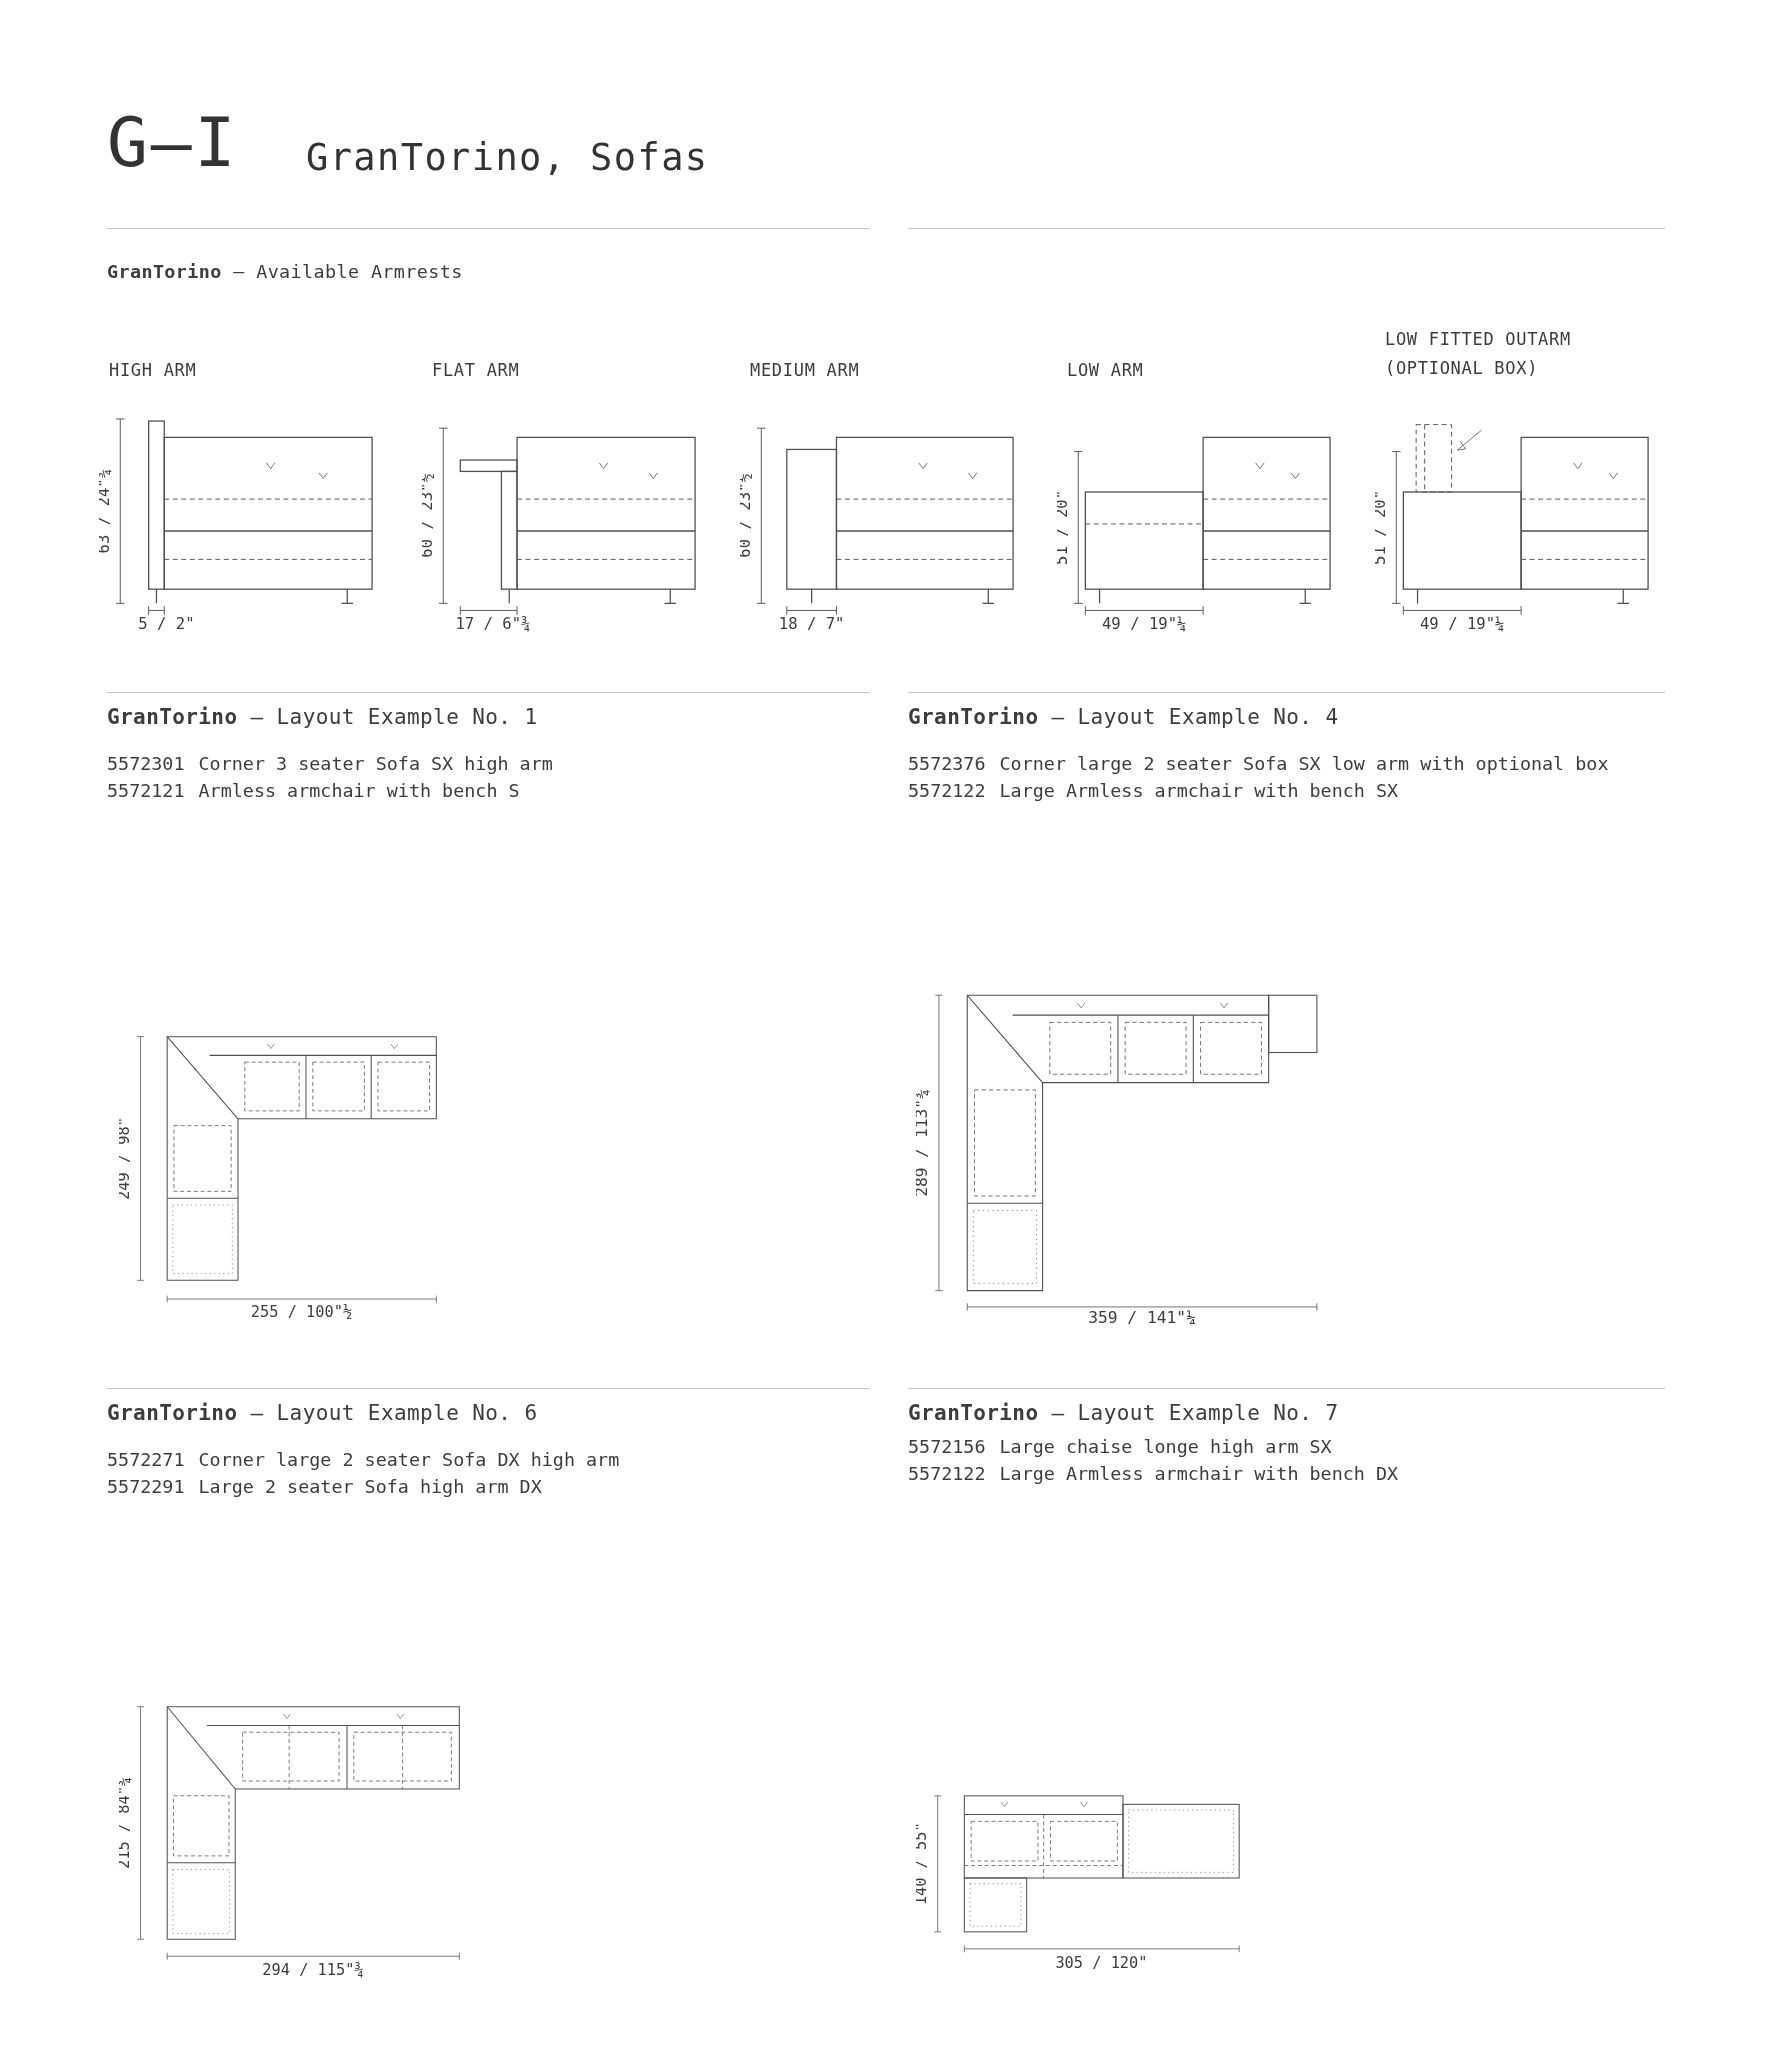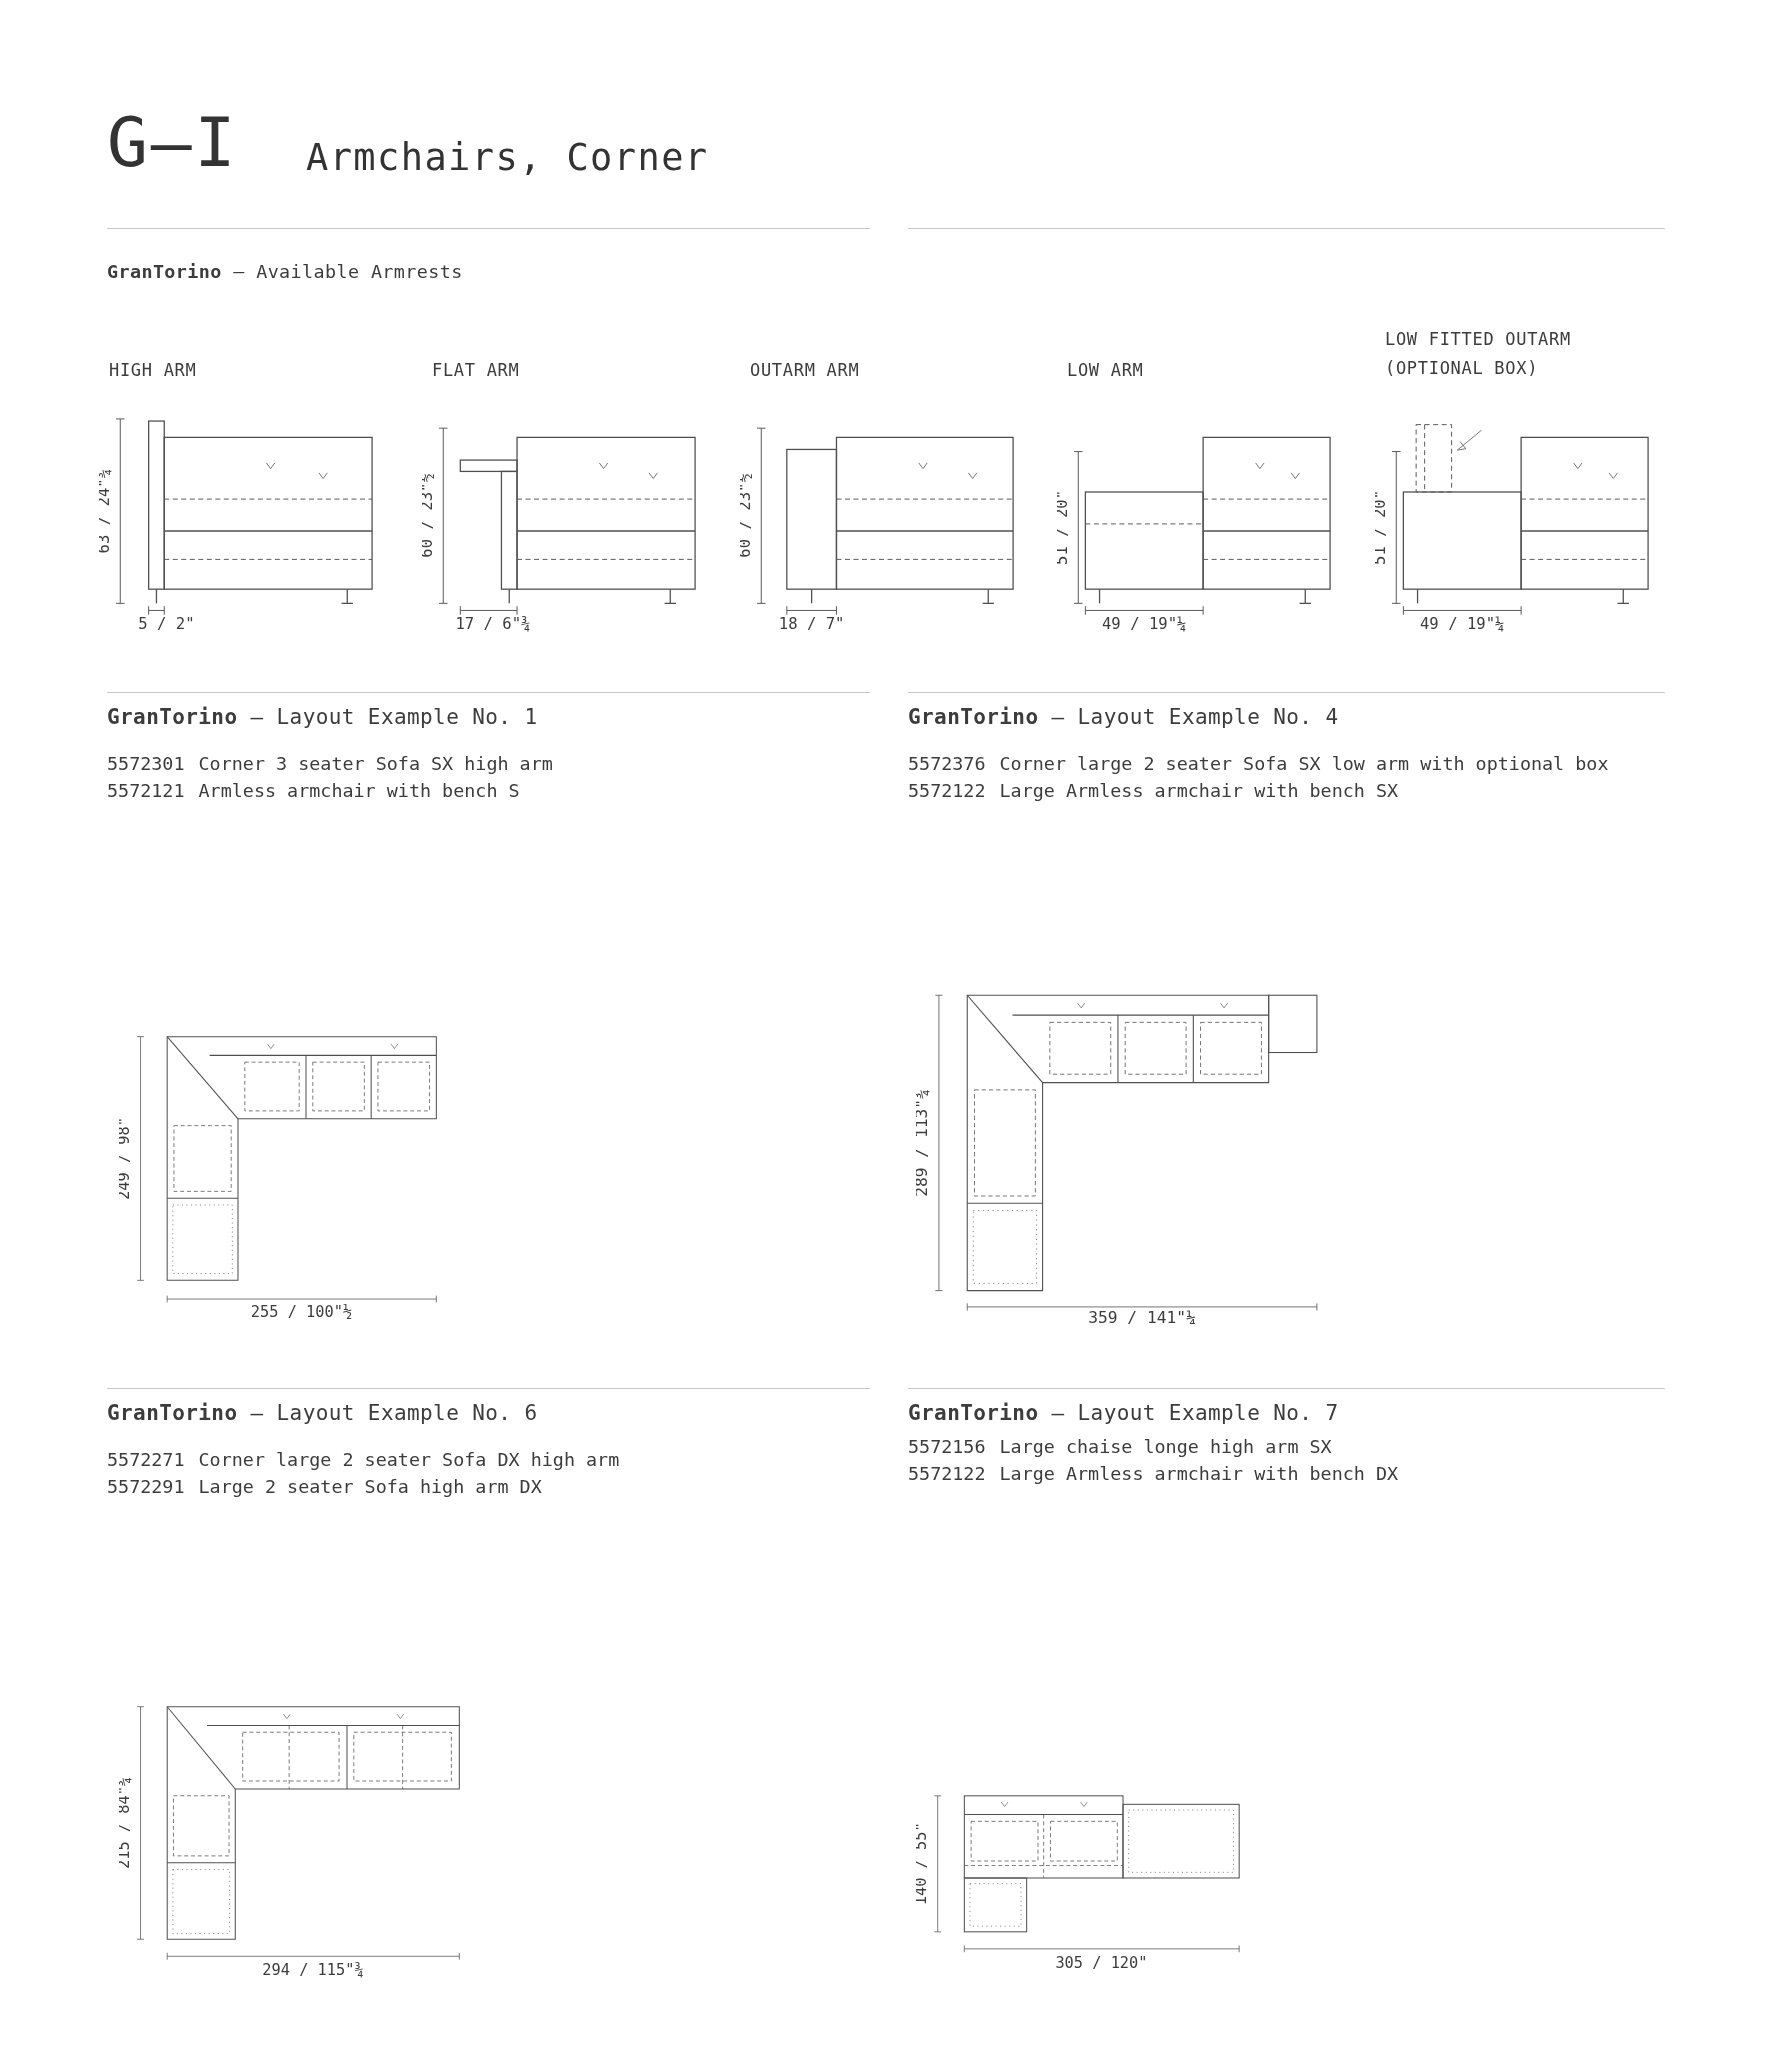--- a/index.html
+++ b/index.html
@@ -34,21 +34,21 @@
   svg .dim  { stroke:#5a5a5a; stroke-width:1.4; }
   svg .dimtext { font-family:"DejaVu Sans Mono","Liberation Mono",monospace; font-size:22px; fill:#3c3c3c; }
   svg.layout-svg .dimtext { font-size:27px; }
 </style>
 </head>
 <body>
 
 <div class="page">
 
   <div class="sec-code" style="left:107px; top:103px;">G–I</div>
-  <div class="page-title" style="left:306px; top:136px;">Armchairs, Corner</div>
+  <div class="page-title" style="left:306px; top:136px;">GranTorino, Sofas</div>
 
   <div class="rule" style="left:107px;  top:228px;  width:763px;"></div>
   <div class="rule" style="left:908px; top:228px;  width:757px;"></div>
   <div class="rule" style="left:107px;  top:692px;  width:763px;"></div>
   <div class="rule" style="left:908px; top:692px;  width:757px;"></div>
   <div class="rule" style="left:107px;  top:1388px; width:763px;"></div>
   <div class="rule" style="left:908px; top:1388px; width:757px;"></div>
 
   <div class="sec-label" style="left:107px; top:261px;">
     <b>GranTorino</b>
@@ -98,21 +98,21 @@
       <line class="ln" x1="342" y1="302" x2="358" y2="302"></line>
       <line class="ln" x1="123" y1="282" x2="123" y2="302"></line>
       <line class="dim" x1="54" y1="312" x2="134" y2="312"></line>
       <line class="dim" x1="54" y1="306" x2="54" y2="318"></line>
       <line class="dim" x1="134" y1="306" x2="134" y2="318"></line>
       <text class="dimtext" x="100" y="338" text-anchor="middle">17 / 6"¾</text>
     </svg>
   </div>
 
   <div class="arm-cell" style="left:740px;">
-    <div class="arm-label" style="top:48px;">OUTARM ARM</div>
+    <div class="arm-label" style="top:48px;">MEDIUM ARM</div>
     <svg class="arm-svg" width="305" height="245" viewBox="0 0 430 345">
       <line class="dim" x1="30" y1="55" x2="30" y2="302"></line>
       <line class="dim" x1="24" y1="55" x2="36" y2="55"></line>
       <line class="dim" x1="24" y1="302" x2="36" y2="302"></line>
       <text class="dimtext" x="14" y="178" text-anchor="middle" transform="rotate(-90 14 178)">60 / 23"½</text>
       <rect class="ln" x="136" y="68" width="249" height="214"></rect>
       <line class="lnd" x1="136" y1="155" x2="385" y2="155"></line>
       <line class="ln" x1="136" y1="200" x2="385" y2="200"></line>
       <line class="lnd" x1="136" y1="240" x2="385" y2="240"></line>
       <polyline class="lnt" points="252,104 258,112 264,104"></polyline>

